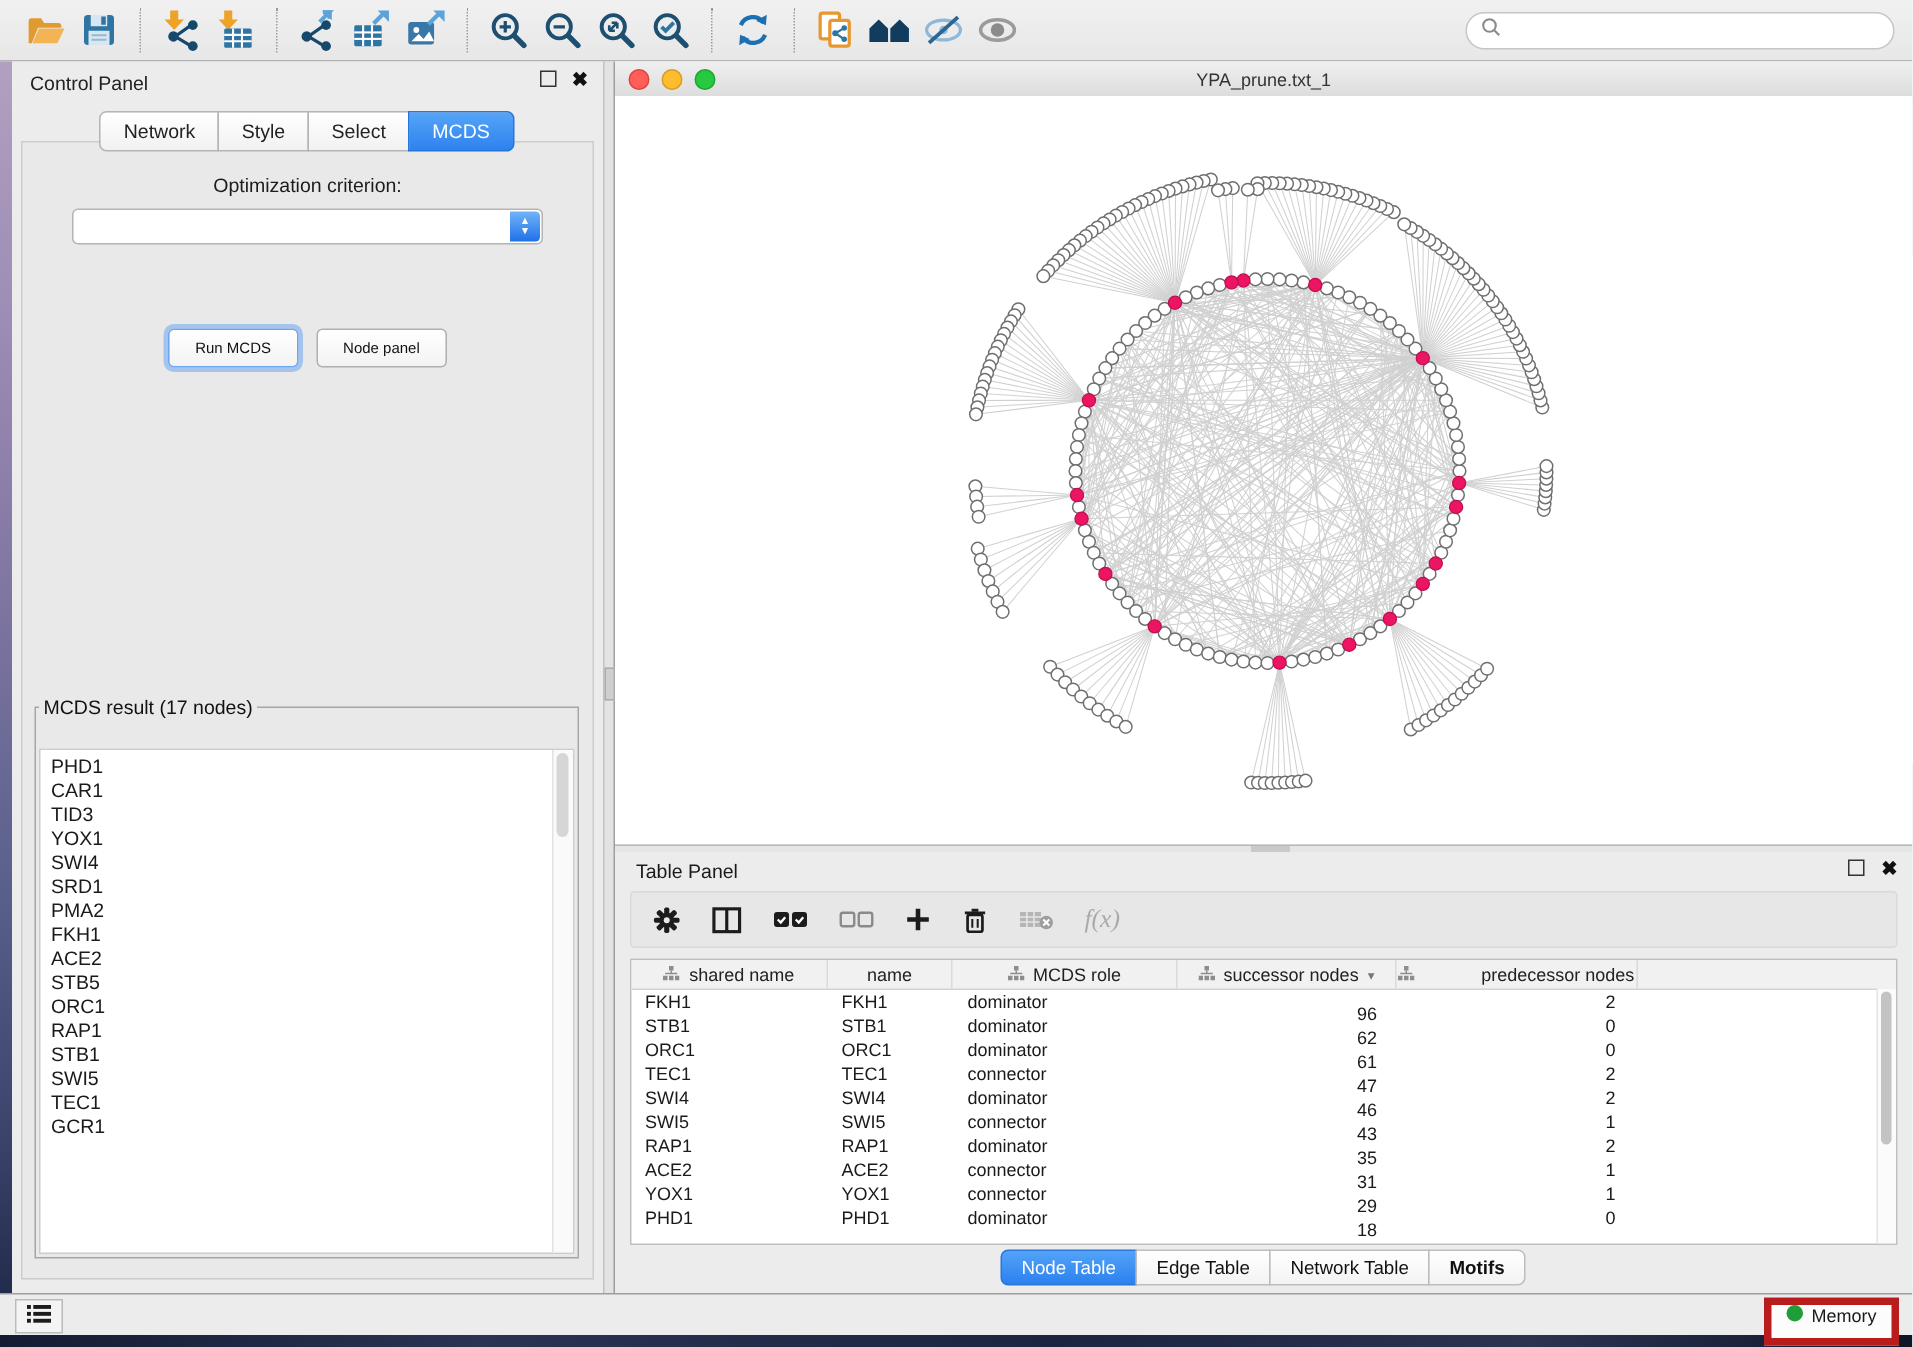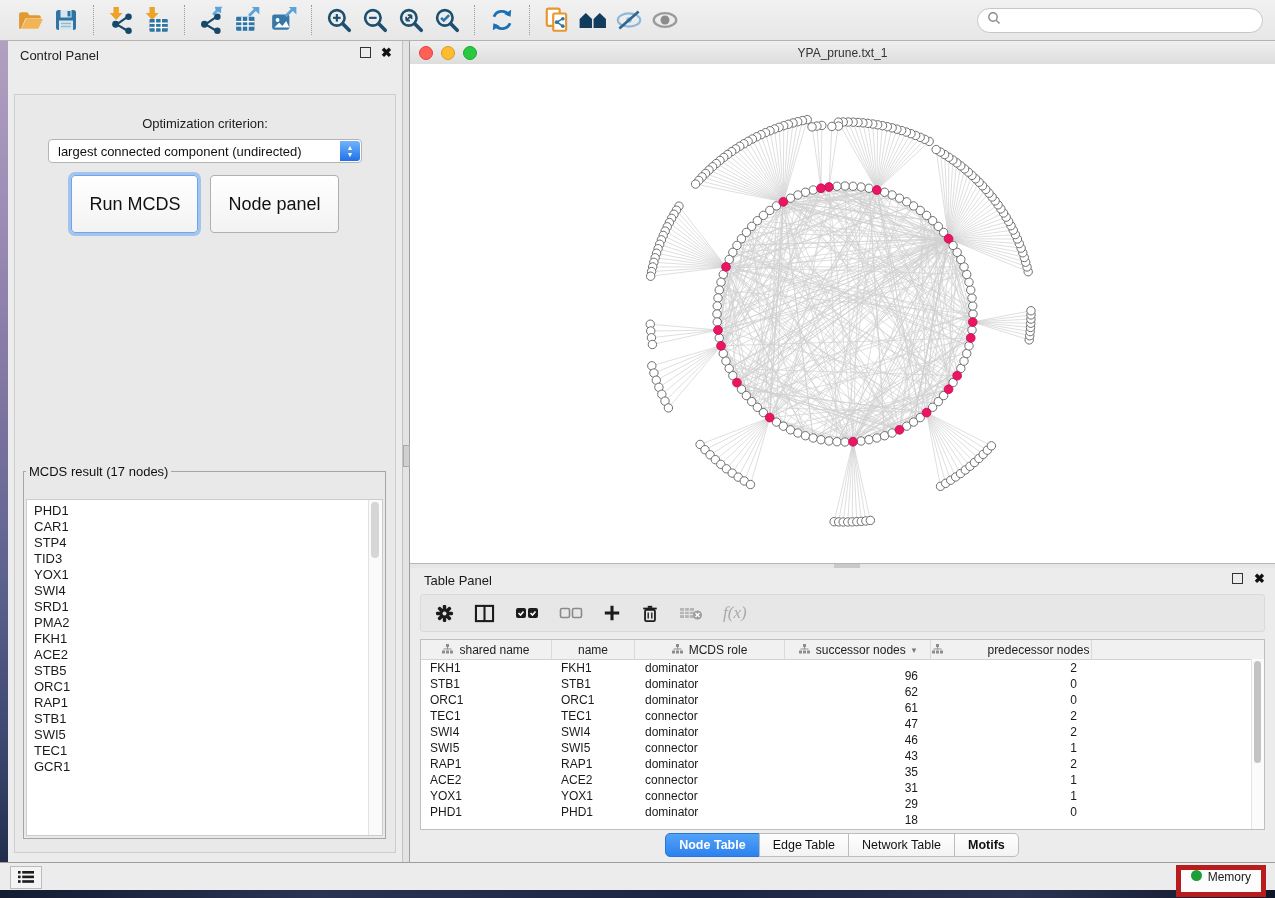--- a/index.html
+++ b/index.html
@@ -38,22 +38,22 @@
               border:1px solid #cdcdcd;}
   .opt-label{text-align:center;font-size:13px;margin-top:21px;color:#1c1c1c;}
   .combo{width:314px;height:24px;margin:8px auto 0 auto;background:#fff;border:1px solid #b4b4b4;
          border-radius:4px;display:flex;align-items:center;position:relative;box-sizing:border-box;}
   .combo-text{flex:1;font-size:13px;padding-left:9px;color:#111;white-space:nowrap;}
   .combo-step{position:absolute;right:1px;top:1px;bottom:1px;width:20px;border-radius:0 3px 3px 0;
          background:linear-gradient(#71b4fa,#2071e9);display:flex;flex-direction:column;
          align-items:center;justify-content:center;gap:1px;}
   .combo-step span{color:#fff;font-size:7px;line-height:6px;}
   .btnrow{display:flex;justify-content:center;gap:12px;margin-top:12px;}
-  .pushbtn{height:24px;padding:16px 17px;font-size:18px;background:linear-gradient(#ffffff,#f3f3f3);
-           border:1px solid #b0b0b0;border-radius:4px;display:flex;align-items:center;color:#111;}
+  .pushbtn{height:24px;padding:0 17px;font-size:10px;background:linear-gradient(#ffffff,#f3f3f3);
+           border:1px solid #b0b0b0;border-radius:4px;display:flex;align-items:center;color:#111;margin-top:44px;}
   .pushbtn.focused{box-shadow:0 0 0 3px rgba(110,165,240,.55);border-color:#6ea5f0;}
   .mcds-box{position:absolute;left:8px;right:9px;top:369px;bottom:13px;border:1px solid #a6a6a6;
             margin:0;padding:2px;background:#e9e9e9;}
   .mcds-box legend{font-size:13px;padding:0 3px;color:#111;}
   .mcds-list{position:absolute;left:2px;right:2px;top:20px;bottom:2px;background:#fff;
              border:1px solid #ccc;overflow:hidden;}
   .mcds-items{list-style:none;margin:3px 0 0 0;padding:0;}
   .mcds-items li{font-size:13px;line-height:16px;padding-left:7px;}
   .mcds-scroll{position:absolute;right:0;top:0;bottom:0;width:13px;background:#fafafa;border-left:1px solid #e2e2e2;}
   .mcds-thumb{position:absolute;left:2px;top:2px;width:8px;height:56px;border-radius:4px;background:#d6d6d6;}
@@ -94,21 +94,21 @@
   .trow .t1{width:83px;padding-left:9px;}
   .trow .t2{width:150px;padding-left:10px;}
   .trow .t3{width:146px;text-align:right;padding-right:13px;margin-top:16px;}
   .trow .t4{width:161px;text-align:right;padding-right:15px;}
   .tscroll{position:absolute;right:0;top:19px;bottom:0;width:12px;background:#fbfbfb;border-left:1px solid #e4e4e4;}
   .tthumb{position:absolute;left:2px;top:2px;width:7px;height:102px;border-radius:4px;background:#c3c3c3;}
   .tp-tabs{position:absolute;left:0;right:0;bottom:5px;display:flex;justify-content:center;}
   .tp-tab{padding:4px 13px;font-size:12.5px;background:linear-gradient(#ffffff,#f3f3f3);border:1px solid #bdbdbd;margin-left:-1px;color:#111;}
   .tp-tab:first-child{border-radius:5px 0 0 5px;}
   .tp-tab:last-child{border-radius:0 5px 5px 0;font-weight:bold;}
-  .tp-tab.active{background:linear-gradient(#52a3f8,#2d81ee);color:#fff;border-color:#2a76d8;font-weight:bold;}
+  .tp-tab.active{background:linear-gradient(#52a3f8,#2d81ee);color:#fff;border-color:#2a76d8;}
   
   .status{position:absolute;left:0;top:862px;width:1275px;height:28px;background:#ececec;border-top:1px solid #9e9e9e;box-sizing:border-box;}
   .task-btn{position:absolute;left:10px;top:3px;width:30px;height:21px;background:#f4f4f4;border:1px solid #bbb;
             display:flex;align-items:center;justify-content:center;}
   .mem-btn{position:absolute;right:9px;top:2px;height:22px;background:#fcfcfc;border:5px solid #b91c1c;
            display:flex;align-items:flex-start;gap:6px;padding:0 10px;font-size:12px;}
   .mem-dot{width:11px;height:11px;border-radius:50%;background:#1f9e37;}
 </style>
 </head>
 <body>
@@ -310,40 +310,44 @@
   <div class="desktop-bottom"></div>
 
   <div class="control">
     <div class="panel-titlerow">
       <div class="panel-title">Control Panel</div>
       <div class="panel-icons">
         <span class="float-box"></span>
         <span class="close-x">✖</span>
       </div>
     </div>
+    <div class="cp-tabs">
+        <div class="cp-tab">Network</div>
+        <div class="cp-tab">Style</div>
+        <div class="cp-tab">Select</div>
+        <div class="cp-tab active">MCDS</div>
+      </div>
     <div class="cp-content">
       <div class="opt-label">Optimization criterion:</div>
       <div class="combo">
-        <div class="combo-text">largest connected component (undirected)</div>
         <div class="combo-step">
             <span>▲</span>
             <span>▼</span>
           </div>
       </div>
       <div class="btnrow">
         <div class="pushbtn focused">Run MCDS</div>
         <div class="pushbtn">Node panel</div>
       </div>
       <fieldset class="mcds-box">
         <legend>MCDS result (17 nodes)</legend>
         <div class="mcds-list">
           <ul class="mcds-items">
               <li>PHD1</li>
               <li>CAR1</li>
-              <li>STP4</li>
               <li>TID3</li>
               <li>YOX1</li>
               <li>SWI4</li>
               <li>SRD1</li>
               <li>PMA2</li>
               <li>FKH1</li>
               <li>ACE2</li>
               <li>STB5</li>
               <li>ORC1</li>
               <li>RAP1</li>

